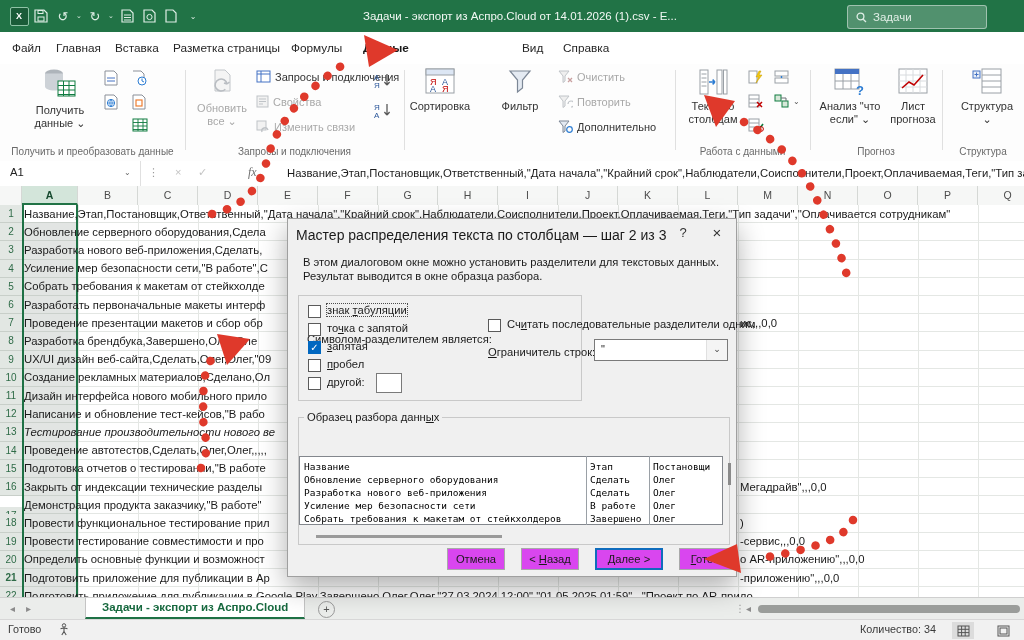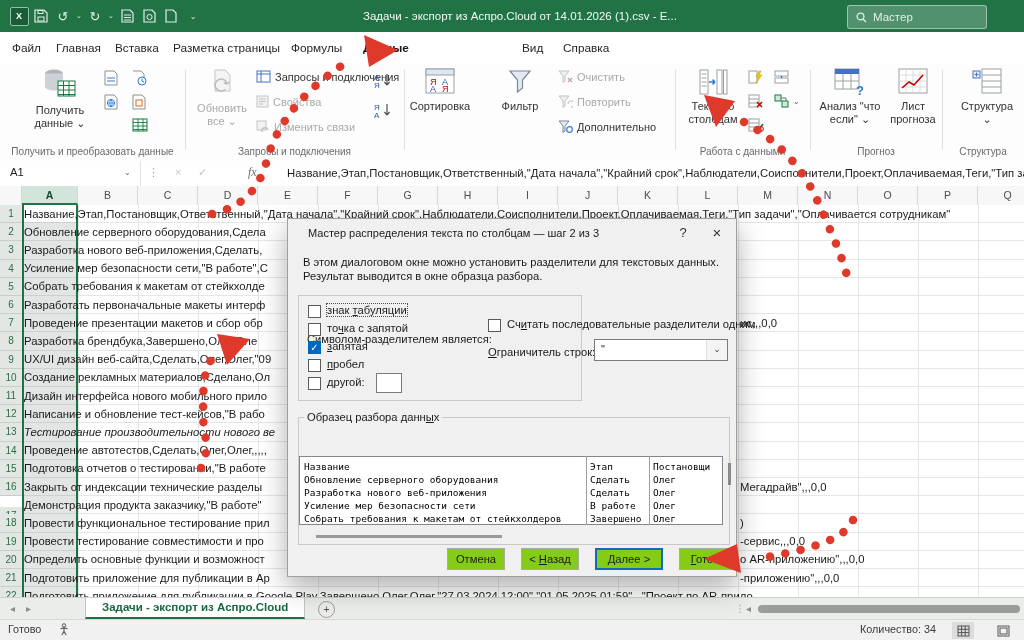--- a/index.html
+++ b/index.html
@@ -48,42 +48,42 @@
   .vline{position:absolute;top:0;width:1px;height:392px;background:#e4e7e4;}
   .rowhdr{position:absolute;left:0;width:22px;height:18.2px;background:#e2e7e3;border-bottom:1px solid #c8cfc9;
           box-sizing:border-box;text-align:center;font-size:10px;line-height:18px;color:#2e6b47;}
   #colsel{position:absolute;left:22px;top:0;width:56px;height:392px;background:rgba(74,96,81,.16);
           border-left:2px solid #1e7145;border-right:2px solid #1e7145;box-sizing:border-box;}
   #a1cell{position:absolute;left:24px;top:0;width:52px;height:17.2px;background:#fff;}
   .rtext{position:absolute;font-size:11.3px;color:#1a1a1a;white-space:nowrap;line-height:15px;}
   
   #dlg{position:absolute;left:287px;top:218px;width:450px;height:359px;background:#f0f0f0;border:1px solid #9f9f9f;
        box-shadow:0 10px 26px rgba(0,0,0,.32);z-index:10;font-size:11.2px;color:#1a1a1a;box-sizing:border-box;}
-  #dlg-title{position:absolute;left:20px;top:8px;font-size:11px;}
+  #dlg-title{position:absolute;left:8px;top:8px;font-size:14px;}
   .dlg-cap{position:absolute;top:0;width:34px;height:28px;text-align:center;line-height:28px;font-size:13px;color:#333;}
   #dlg-desc{position:absolute;left:15px;top:36px;width:426px;line-height:14px;}
   .grpbox{position:absolute;border:1px solid #c9c9c9;}
   .grplab{position:absolute;background:#f0f0f0;padding:0 3px;}
   .cbx{position:absolute;width:13px;height:13px;background:#fff;border:1px solid #5a5a5a;box-sizing:border-box;}
   .cbx.on{background:#0067c0;border-color:#0067c0;color:#fff;font-size:10px;line-height:11px;text-align:center;}
   .cblab{position:absolute;white-space:nowrap;}
   .cblab.focus{outline:1px dotted #4d4d4d;}
   #other-input{position:absolute;width:26px;height:20px;background:#fff;border:1px solid #7a7a7a;box-sizing:border-box;}
   #qualifier{position:absolute;left:306px;top:120px;width:134px;height:22px;background:#fff;border:1px solid #7a7a7a;
              box-sizing:border-box;}
   #qualifier .val{position:absolute;left:6px;top:3px;font-size:11px;}
   #qualifier .dd{position:absolute;right:0;top:0;width:20px;height:20px;text-align:center;line-height:19px;color:#444;
                  font-size:9px;border-left:1px solid #e0e0e0;background:#f4f4f4;}
   #preview-box{position:absolute;left:11px;top:237px;width:424px;height:69px;background:#fff;border:1px solid #83878d;
                box-sizing:border-box;overflow:hidden;font-family:"DejaVu Sans Mono",monospace;font-size:9.5px;color:#000;}
   .pv-sep{position:absolute;top:237px;height:69px;width:1px;background:#9aa0a6;}
   .pvtext{position:absolute;white-space:nowrap;line-height:13px;}
   #pv-vscroll{position:absolute;left:440px;top:244px;width:3px;height:22px;background:#8a8a8a;}
   #pv-hscroll{position:absolute;left:28px;top:316px;width:186px;height:3px;background:#9a9a9a;}
-  .dbtn{position:absolute;top:329px;height:22px;background:#84cc16;border:1px solid #a9a9a9;box-sizing:border-box;
+  .dbtn{position:absolute;top:329px;height:22px;background:#d946ef;border:1px solid #a9a9a9;box-sizing:border-box;
         text-align:center;line-height:20px;font-size:11.2px;color:#1a1a1a;}
   .dbtn.def{border:2px solid #0f6cbd;line-height:18px;}
   
   #sheetbar{position:absolute;left:0;top:597px;width:1024px;height:22px;background:#ebedeb;border-top:1px solid #cfcfcf;}
   .snav{position:absolute;top:0;height:22px;line-height:22px;color:#8c8c8c;font-size:10px;}
   #sheettab{position:absolute;left:85px;top:0;height:21px;background:#fff;border-left:1px solid #c4c4c4;
             border-right:1px solid #c4c4c4;border-bottom:2px solid #1e7145;box-sizing:border-box;padding:0 16px;
             line-height:19px;font-size:11.5px;font-weight:bold;color:#17693f;}
   #addsheet{position:absolute;left:318px;top:3px;width:15px;height:15px;border:1px solid #9a9a9a;border-radius:50%;
             text-align:center;line-height:14px;font-size:11px;color:#555;}
@@ -148,21 +148,21 @@
       <div class="qi" style="font-size:8px">
           <span>⌄</span>
         </div>
     </div>
     <div id="win-title">Задачи - экспорт из Аспро.Cloud от 14.01.2026 (1).csv  -  E...</div>
     <div id="searchbox">
       <svg width="11" height="11" viewBox="0 0 11 11">
           <circle cx="4.5" cy="4.5" r="3.4" fill="none" stroke="#dfeee6" stroke-width="1.3"></circle>
           <path d="M7.2 7.2L10 10" stroke="#dfeee6" stroke-width="1.3"></path>
         </svg>
-      <span>Мастер</span>
+      <span>Задачи</span>
     </div>
   </div>
 
   <div id="tabrow">
       <div class="rtab" style="left: 9px;">Файл</div>
       <div class="rtab" style="left: 53px;">Главная</div>
       <div class="rtab" style="left: 112px;">Вставка</div>
       <div class="rtab" style="left: 170px;">Разметка страницы</div>
       <div class="rtab" style="left: 288px;">Формулы</div>
       <div class="rtab active" style="left: 360px;">Данные</div>
@@ -472,21 +472,21 @@
       <div class="rtext" style="left: 24px; top: 292.7px;">Демонстрация продукта заказчику,"В работе"</div>
       <div class="rowhdr" style="top: 309.4px;">18</div>
       <div class="rtext" style="left: 24px; top: 310.9px;">Провести функциональное тестирование прил</div>
       <div class="rtext" style="left: 740px; top: 310.9px;">)</div>
       <div class="rowhdr" style="top: 327.6px;">19</div>
       <div class="rtext" style="left: 24px; top: 329.1px;">Провести тестирование совместимости и про</div>
       <div class="rtext" style="left: 740px; top: 329.1px;">-сервис,,,0,0</div>
       <div class="rowhdr" style="top: 345.8px;">20</div>
       <div class="rtext" style="left: 24px; top: 347.3px;">Определить основные функции и возможност</div>
       <div class="rtext" style="left: 740px; top: 347.3px;">о AR-приложению",,,0,0</div>
-      <div class="rowhdr" style="top: 364px;">21</div>
+      <div class="rowhdr" style="top: 364px; font-weight: bold;">21</div>
       <div class="rtext" style="left: 24px; top: 365.5px;">Подготовить приложение для публикации в Ap</div>
       <div class="rtext" style="left: 740px; top: 365.5px;">-приложению",,,0,0</div>
       <div class="rowhdr" style="top: 382.2px;">22</div>
       <div class="rtext" style="left: 24px; top: 383.7px;">Подготовить приложение для публикации в Google Play,Завершено,Олег,Олег,"27.03.2024 12:00","01.05.2025 01:59",,,"Проект по AR-прило</div>
     </div>
 
   <div id="dlg">
     <div id="dlg-title">Мастер распределения текста по столбцам — шаг 2 из 3</div>
     <div class="dlg-cap" style="right:36px;">?</div>
     <div class="dlg-cap" style="right:2px;font-size:15px;">×</div>

